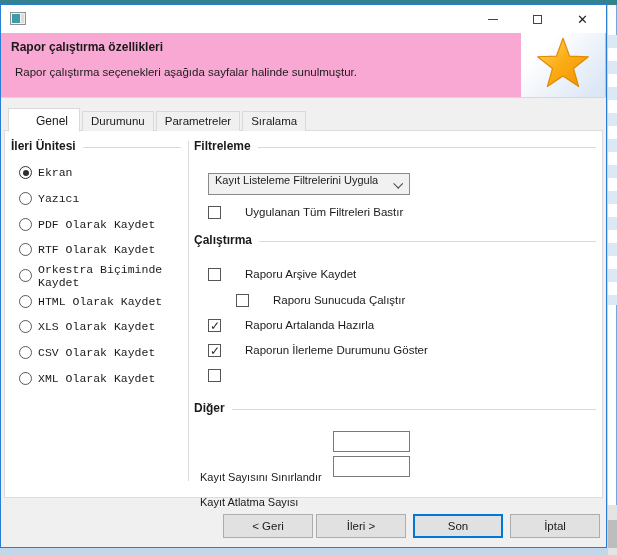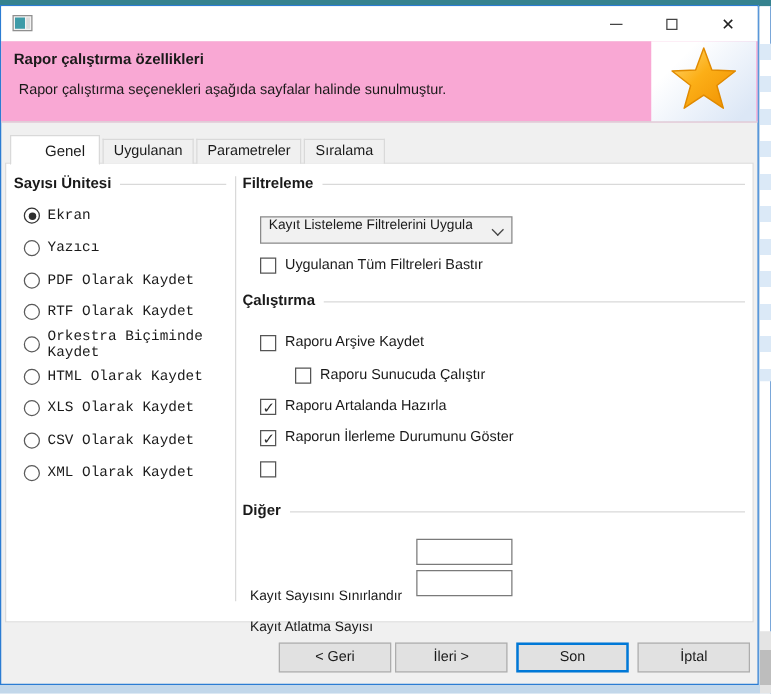--- a/index.html
+++ b/index.html
@@ -66,21 +66,21 @@
 
   .right-col { position:absolute; left:189px; top:8px; right:6px; }
   .combo { position:absolute; left:14px; top:34px; width:202px; height:22px;
            border:1px solid #8a8a8a; background:#f1f1f1; display:flex; align-items:flex-start;
            padding:0 18px 0 6px; cursor:default; }
   .combo-text { font-size:11px; white-space:nowrap; overflow:hidden; }
   .combo-arrow { position:absolute; right:8px; top:7px; width:7px; height:7px;
                  border-right:1.4px solid #444; border-bottom:1.4px solid #444;
                  transform:rotate(45deg) translateY(-1px); }
 
-  .check-row { position:absolute; left:14px; display:flex; align-items:center; gap:7px; height:14px; cursor:default; }
+  .check-row { position:absolute; left:14px; display:flex; align-items:center; gap:24px; height:14px; cursor:default; }
   .checkbox { width:13px; height:13px; border:1px solid #555; background:#fff; position:relative; flex:0 0 13px; }
   .checkbox.on::after { content:'✓'; position:absolute; left:1px; top:-1px; font-size:12px; color:#2b2b2b; }
 
   .sec-title { position:absolute; left:0; right:0; }
 
   .field-row { position:absolute; left:6px; right:0; height:21px; }
   .field-label { position:absolute; left:0; top:4px; font-size:11px; white-space:nowrap;margin-top:36px; }
   .field-input { position:absolute; left:133px; top:0; width:77px; height:21px;
                  border:1px solid #7a7a7a; background:#fff; font-family:inherit; font-size:11.5px; padding:0 3px; }
 
@@ -137,31 +137,31 @@
               <stop offset="1" stop-color="#ef8f00"></stop>
             </linearGradient>
           </defs>
           <polygon points="50,4 61.2,34.6 93.7,35.8 68.1,55.9 77,87.2 50,69 23,87.2 31.9,55.9 6.3,35.8 38.8,34.6" fill="url(#sg)" stroke="#e08a00" stroke-width="2" stroke-linejoin="round"></polygon>
         </svg>
       </div>
     </div>
 
     <div class="tabs">
       <div class="tab on">Genel</div>
-      <div class="tab">Uygulanan</div>
+      <div class="tab">Durumunu</div>
       <div class="tab">Parametreler</div>
       <div class="tab">Sıralama</div>
     </div>
 
     <div class="panel">
       <div class="v-divider"></div>
 
       <div class="left-col">
         <div class="group-title">
-          <span class="gt-label">Sayısı Ünitesi</span>
+          <span class="gt-label">İleri Ünitesi</span>
           <span class="gt-line"></span>
         </div>
       </div>
       <div class="radio-list">
         <div class="radio-row">
           <span class="radio on"></span>
           <span>Ekran</span>
         </div>
         <div class="radio-row">
           <span class="radio"></span>

